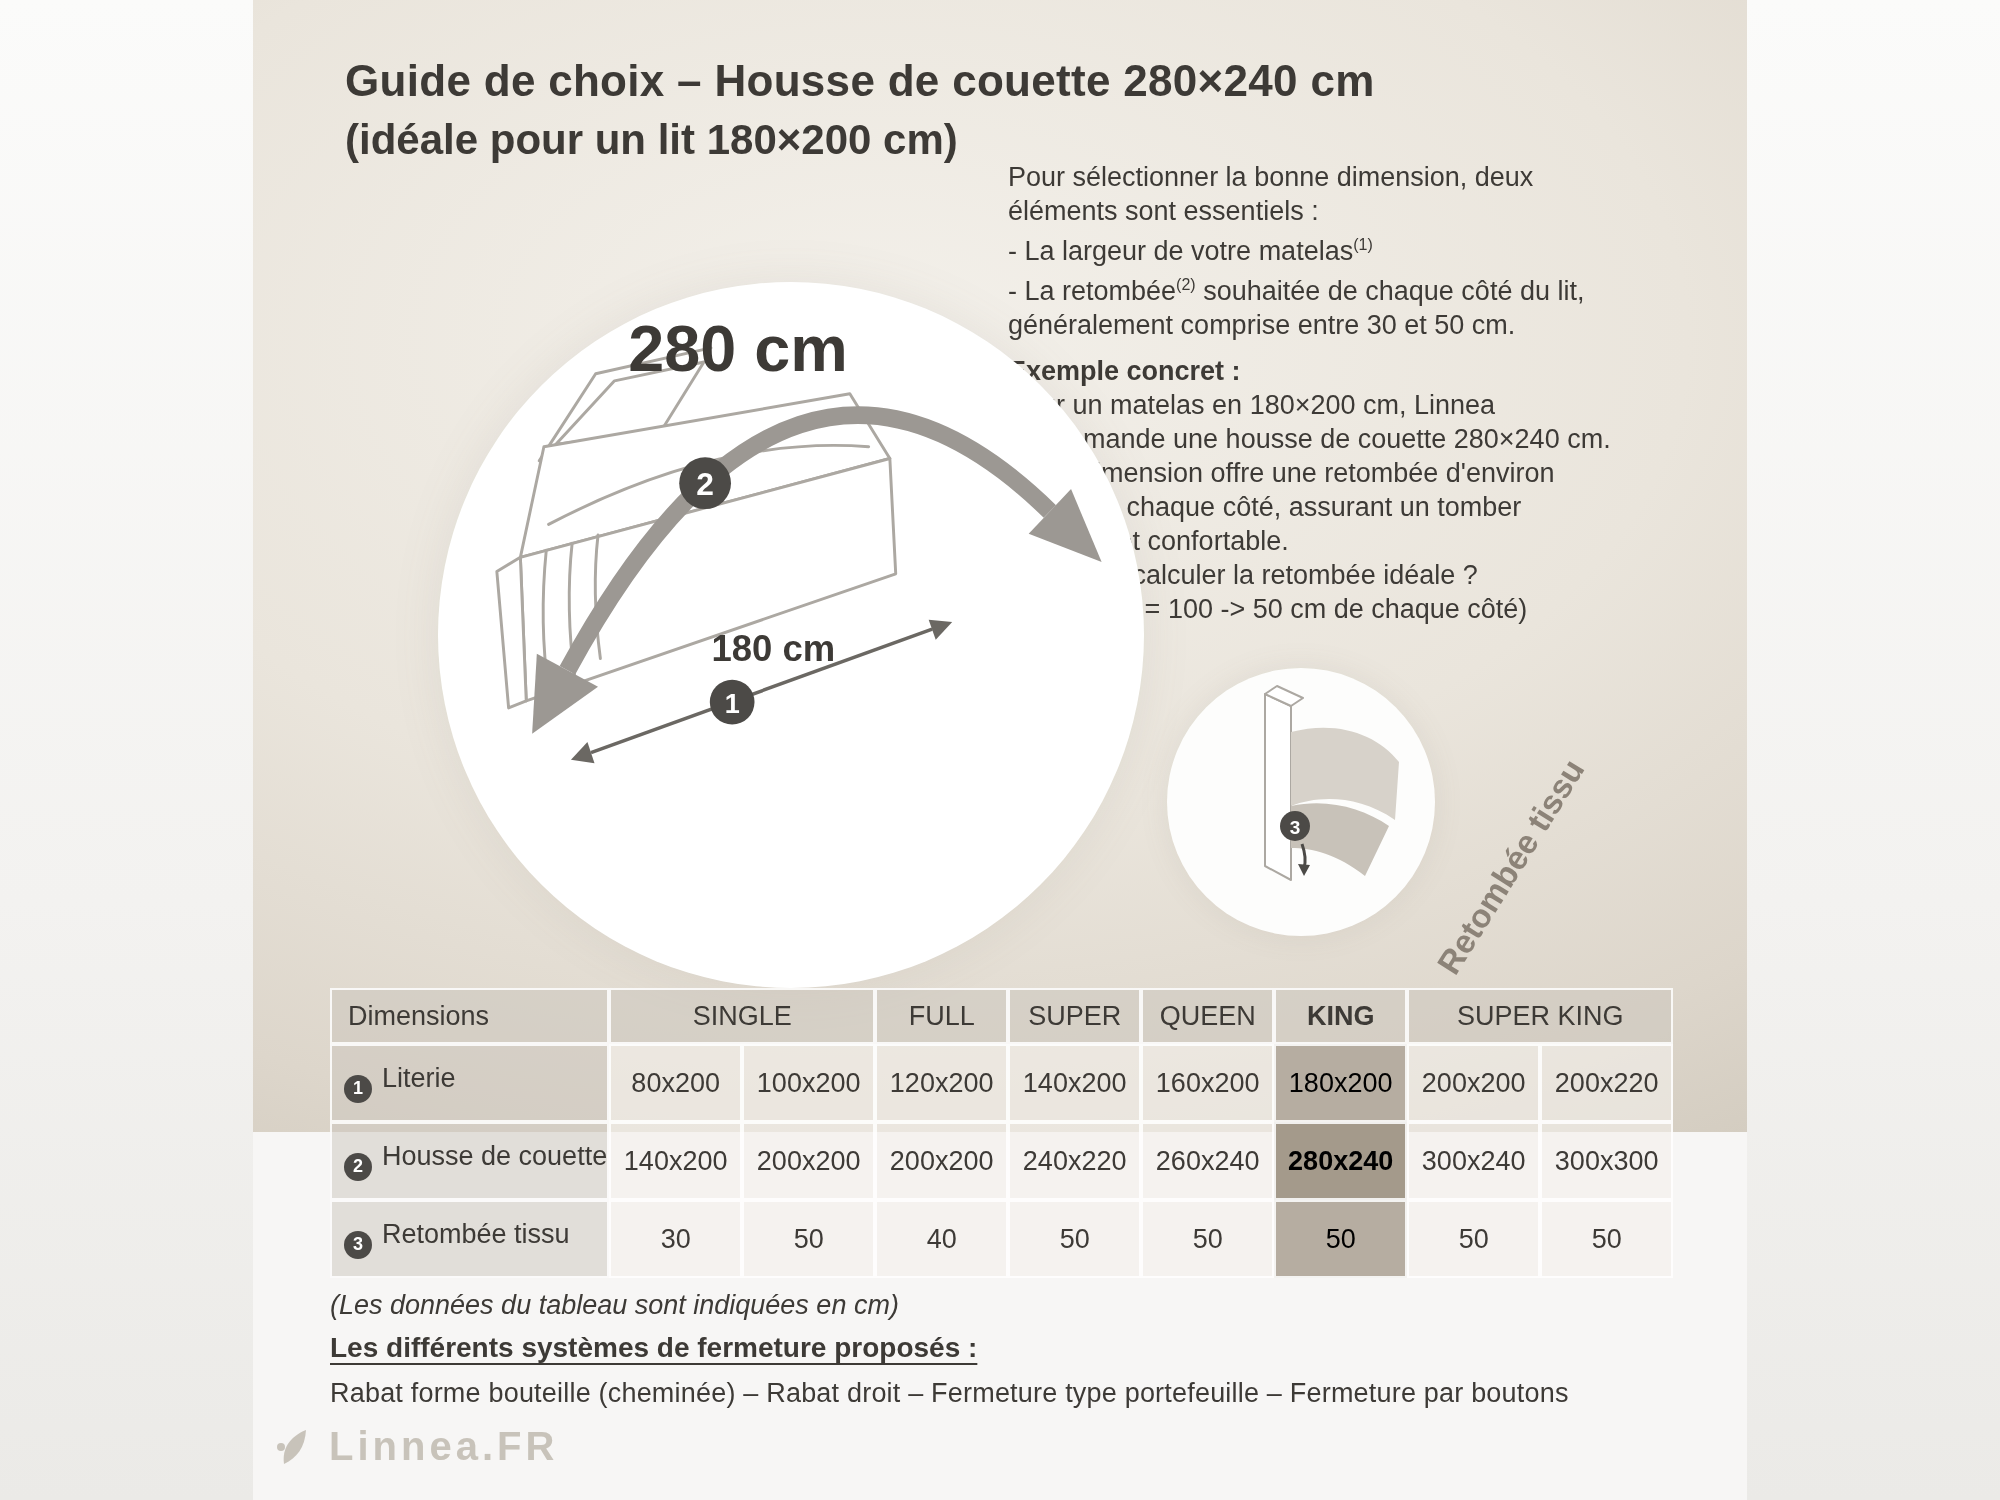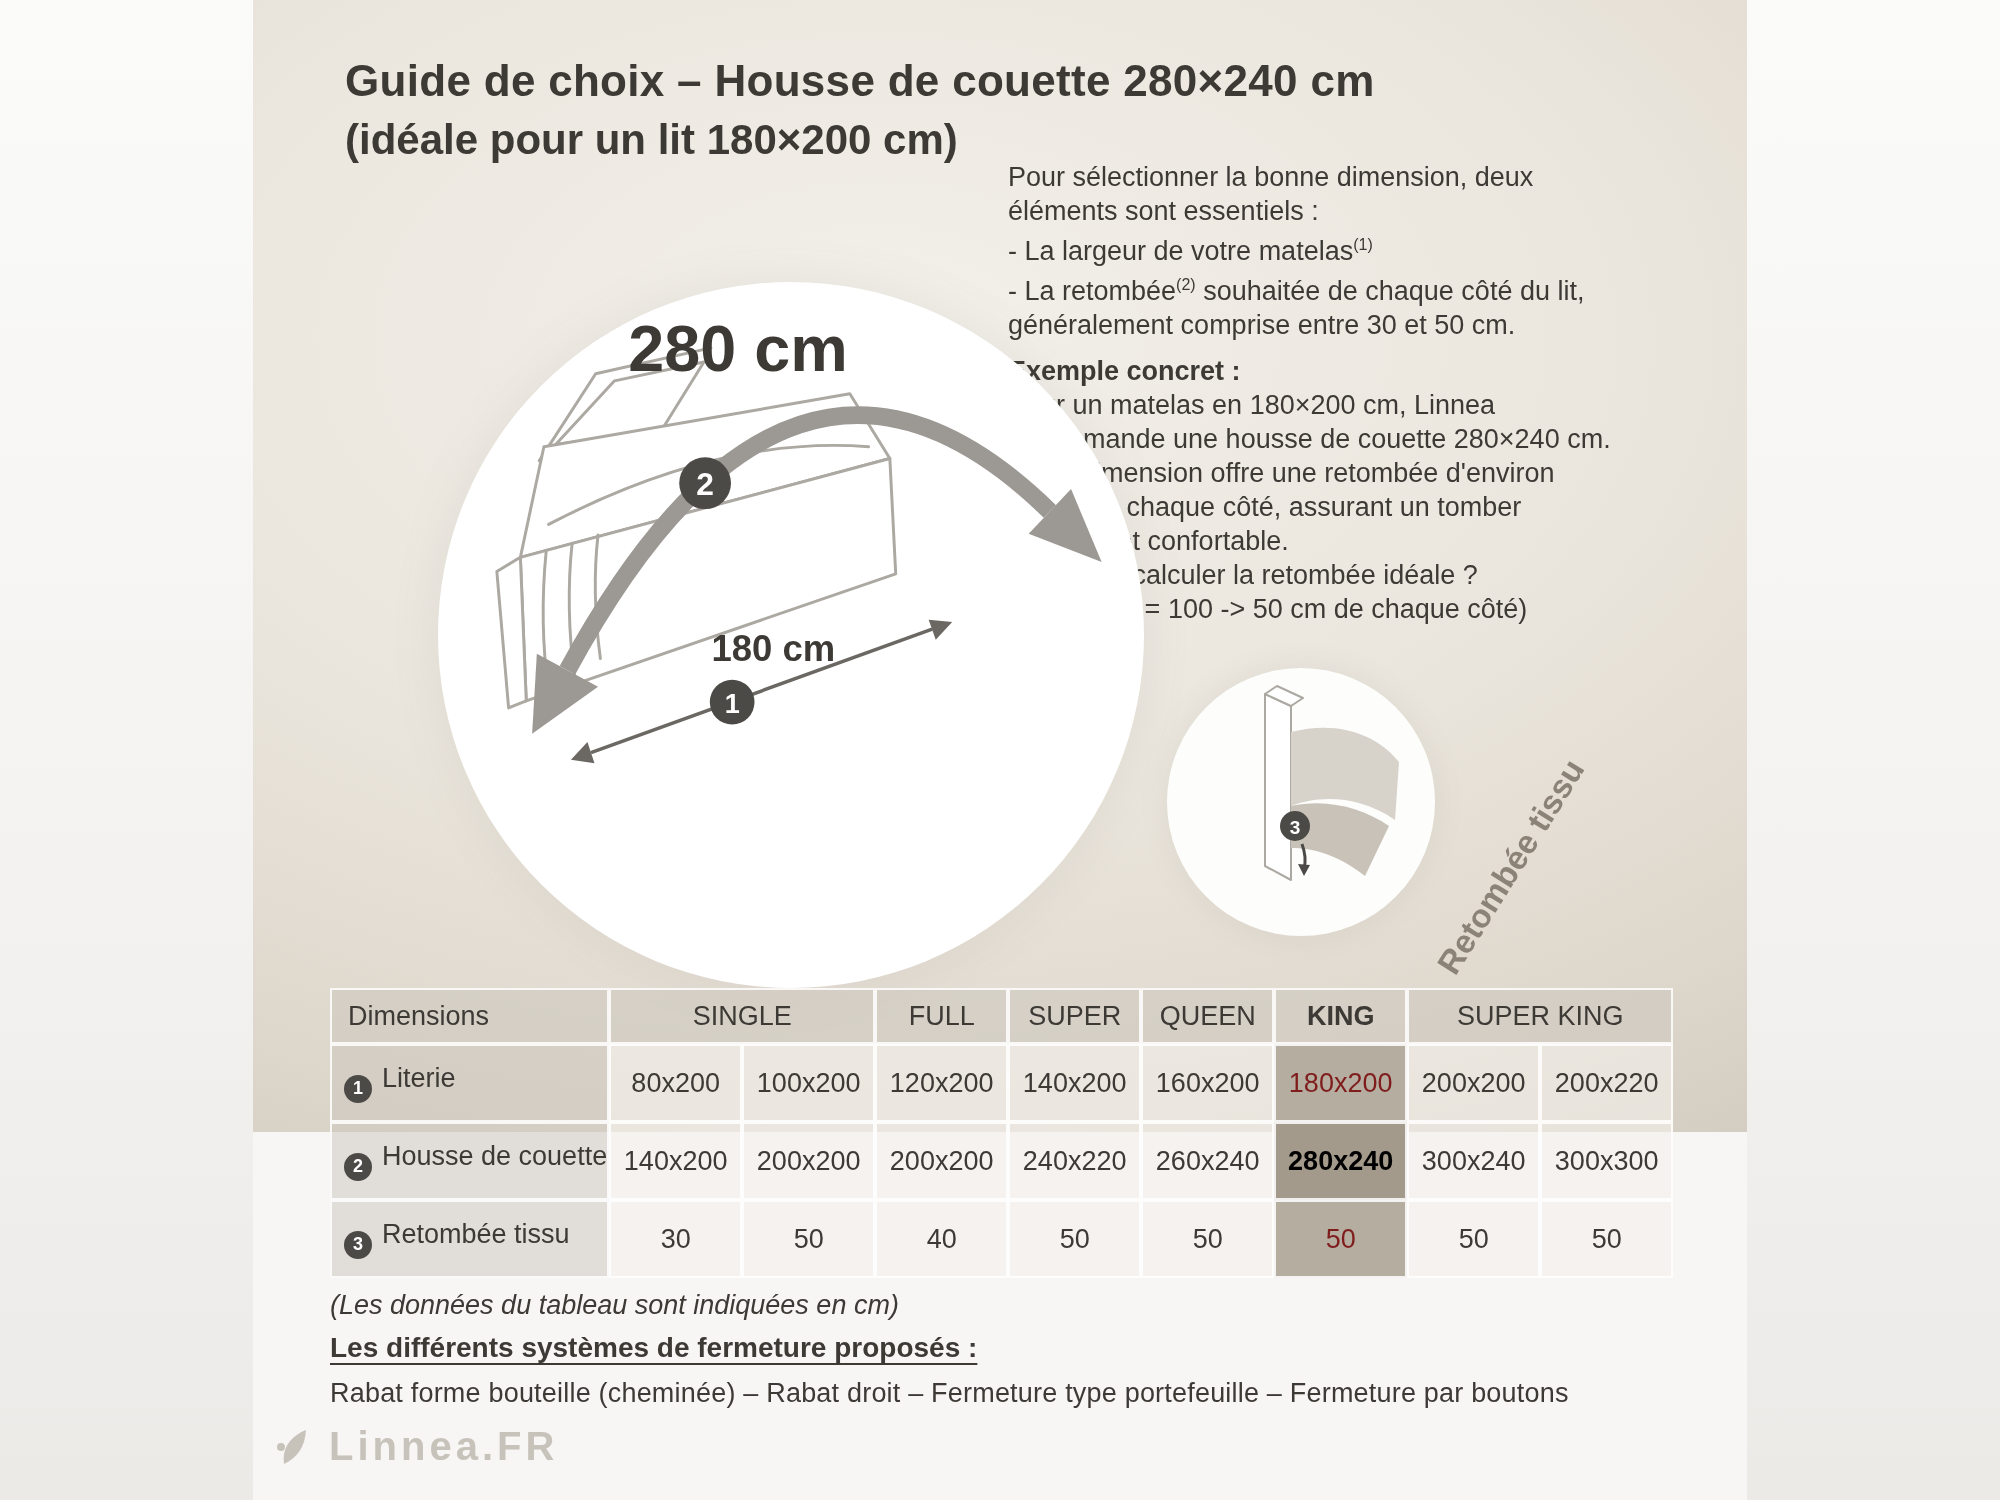--- a/index.html
+++ b/index.html
@@ -31,21 +31,21 @@
   .retombee-label { left:1193px; top:952px; transform:rotate(-58deg); transform-origin:0 50%;
     font-size:33px; font-weight:bold; color:#8c8378; white-space:nowrap; }
 
   .size-table { left:77px; top:988px; border-collapse:separate; border-spacing:0; font-size:27px; table-layout:fixed; }
   .size-table td { border:2px solid rgba(255,255,255,0.85); overflow:hidden; }
   .cell-head { background:rgba(204,198,189,0.55); height:56px; text-align:center; }
   .cell-dim { text-align:left; padding-left:16px; }
   .king-head { font-weight:bold; }
   .row-label { background:rgba(204,198,189,0.50); text-align:left; padding-left:12px; height:78px; white-space:nowrap; }
   .cell-data { background:rgba(243,240,235,0.60); text-align:center; height:78px; }
-  .hl1, .hl3 { background:#b6ada1; color:#7f1d1d; }
+  .hl1, .hl3 { background:#b6ada1; color:#000000; }
   .hl2 { background:#a49a8b; color:#000000; font-weight:bold; }
 
   .badge { display:inline-flex; width:28px; height:28px; border-radius:50%; background:#4c4a47; color:#fff;
     font-size:18px; font-weight:bold; align-items:center; justify-content:center; margin-right:10px; vertical-align:-7px; }
 
   .table-note { top:1290px; left:77px; width:1348px; font-style:italic; font-size:27px; }
   .closure-heading { left:77px; top:1332px; font-size:28px; font-weight:600; text-decoration:underline; text-underline-offset:6px; white-space:nowrap; }
   .closure-list { left:77px; top:1378px; font-size:27px; white-space:nowrap; letter-spacing:0.2px; }
 
   .watermark { left:20px; top:1424px; display:flex; align-items:center; gap:12px;

